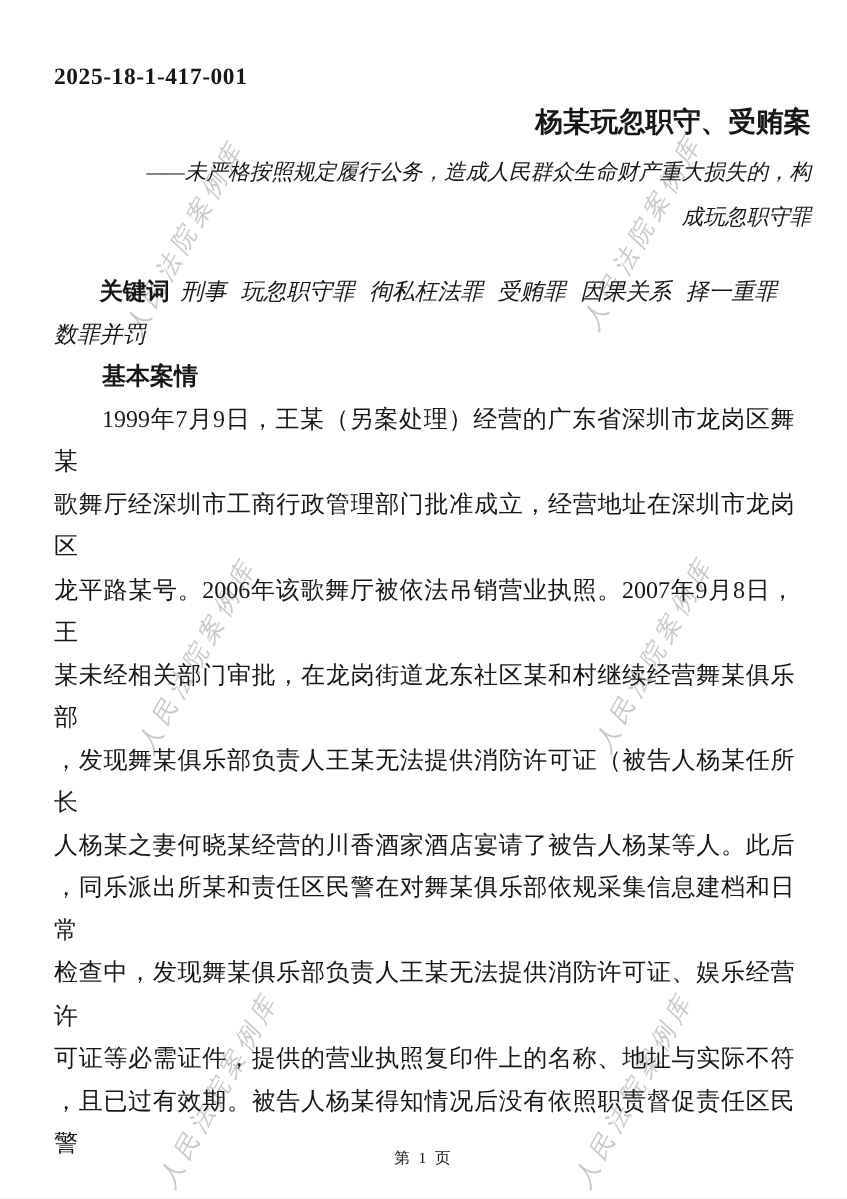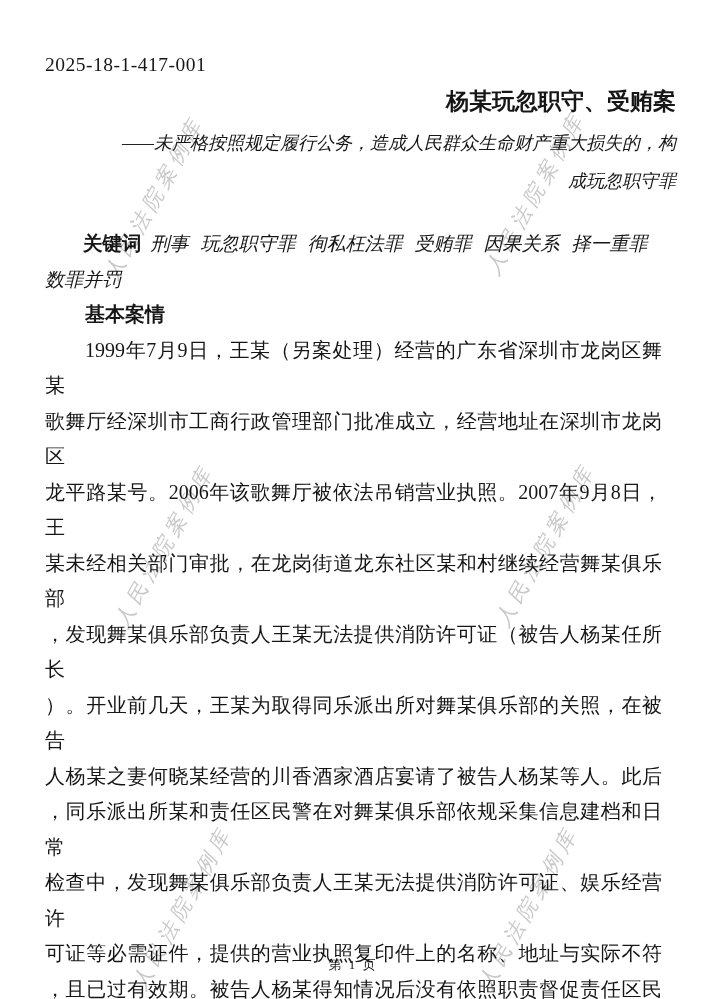--- a/index.html
+++ b/index.html
@@ -27,20 +27,21 @@
     position:absolute;inset:0;
     padding:0 44px 0 45px;
     box-sizing:border-box;
     z-index:1;
   }
   .case-number{
     margin-top:54px;
     font-size:19.5px;
     line-height:22px;
     letter-spacing:0.5px;
+    font-weight:bold;
   }
   .title{
     margin:12px 0 0 0;
     position:relative;left:14px;
     font-size:23px;
     line-height:28px;
     font-weight:bold;
     text-align:right;
     font-family:"Liberation Serif","DejaVu Serif",serif;
   }
@@ -128,21 +129,20 @@
     </div>
 
     <div class="section-heading">基本案情</div>
 
     <div class="body">
         <div class="body-line indent">1999年7月9日，王某（另案处理）经营的广东省深圳市龙岗区舞某</div>
         <div class="body-line">歌舞厅经深圳市工商行政管理部门批准成立，经营地址在深圳市龙岗区</div>
         <div class="body-line">龙平路某号。2006年该歌舞厅被依法吊销营业执照。2007年9月8日，王</div>
         <div class="body-line">某未经相关部门审批，在龙岗街道龙东社区某和村继续经营舞某俱乐部</div>
         <div class="body-line">，发现舞某俱乐部负责人王某无法提供消防许可证（被告人杨某任所长</div>
-        <div class="body-line">）。开业前几天，王某为取得同乐派出所对舞某俱乐部的关照，在被告</div>
         <div class="body-line">人杨某之妻何晓某经营的川香酒家酒店宴请了被告人杨某等人。此后</div>
         <div class="body-line">，同乐派出所某和责任区民警在对舞某俱乐部依规采集信息建档和日常</div>
         <div class="body-line">检查中，发现舞某俱乐部负责人王某无法提供消防许可证、娱乐经营许</div>
         <div class="body-line">可证等必需证件，提供的营业执照复印件上的名称、地址与实际不符</div>
         <div class="body-line">，且已过有效期。被告人杨某得知情况后没有依照职责督促责任区民警</div>
       </div>
 
   </div>
 
   <div class="footer">

